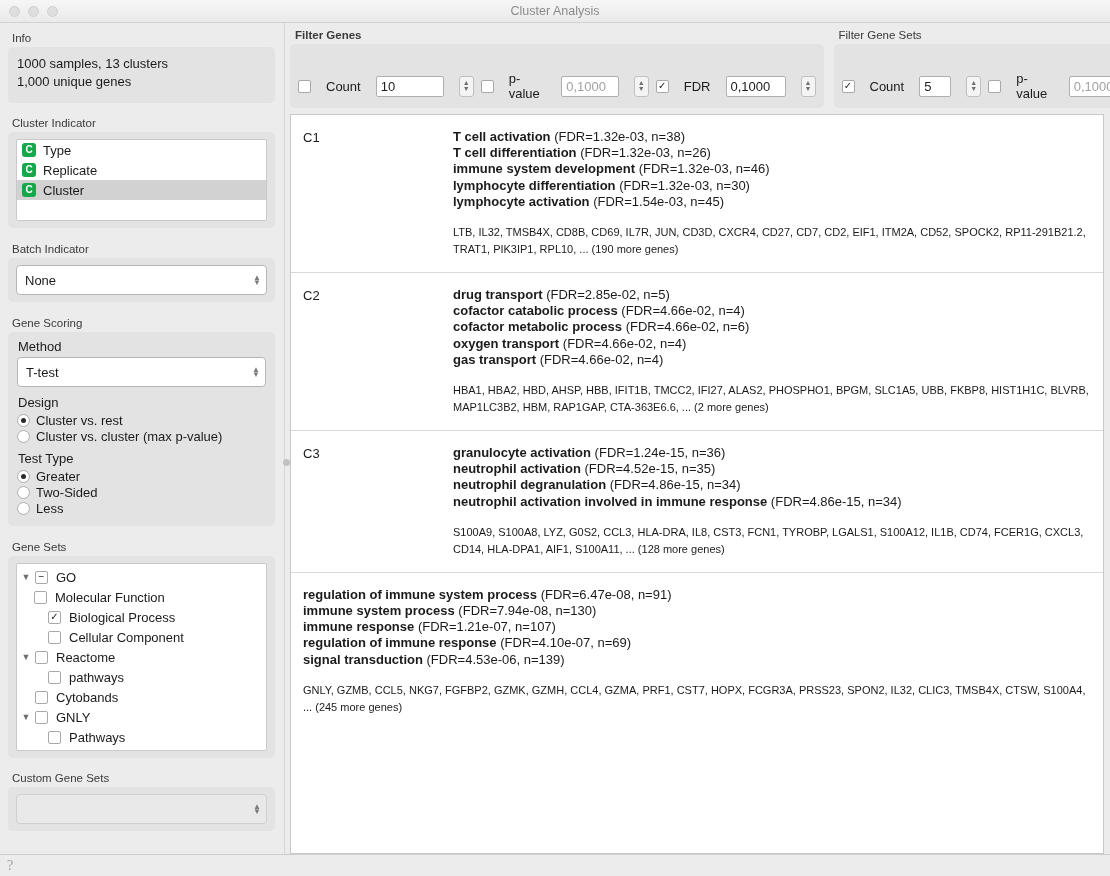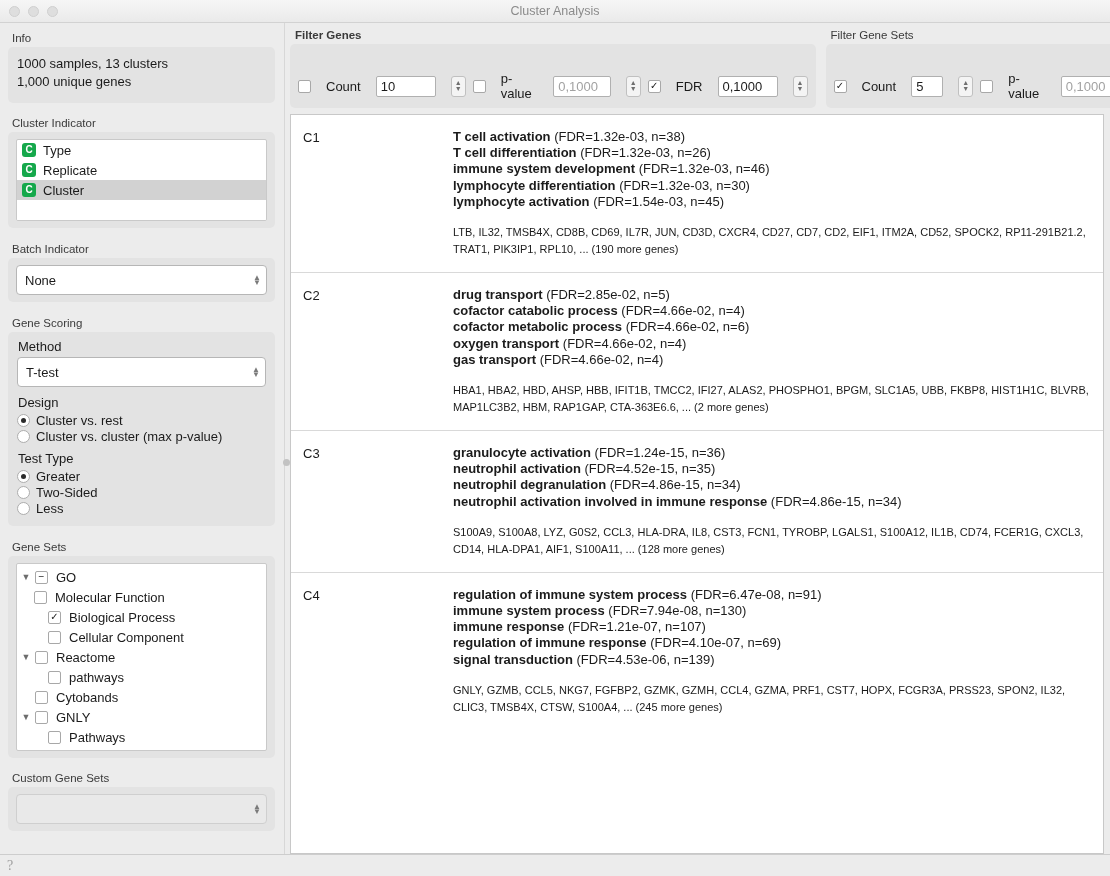--- a/index.html
+++ b/index.html
@@ -277,21 +277,21 @@
   <div class="right">
 
     <div class="filters">
 
       <div style="flex:0 0 419px;">
         <div class="grouplabel" style="margin:3px 0 3px 5px;font-weight:bold;">Filter Genes</div>
         <div class="fgroup fg1">
           <div class="fitem">
             <span class="chk"></span>
             <span class="flabel">Count</span>
-            <span class="numin" style="width:60px;">10</span>
+            <span class="numin" style="width:68px;">10</span>
             <span class="stepper">
                 <span>▲</span>
                 <span>▼</span>
               </span>
           </div>
           <div class="fitem">
             <span class="chk"></span>
             <span class="flabel">p-value</span>
             <span class="numin placeholder" style="width:64px;">0,1000</span>
             <span class="stepper">
@@ -373,21 +373,20 @@
         <div class="cbody">
           <div class="gsline"><span class="gsname">granulocyte activation</span> <span class="gsstat">(FDR=1.24e-15, n=36)</span></div>
           <div class="gsline"><span class="gsname">neutrophil activation</span> <span class="gsstat">(FDR=4.52e-15, n=35)</span></div>
           <div class="gsline"><span class="gsname">neutrophil degranulation</span> <span class="gsstat">(FDR=4.86e-15, n=34)</span></div>
           <div class="gsline"><span class="gsname">neutrophil activation involved in immune response</span> <span class="gsstat">(FDR=4.86e-15, n=34)</span></div>
           <div class="genes">S100A9, S100A8, LYZ, G0S2, CCL3, HLA-DRA, IL8, CST3, FCN1, TYROBP, LGALS1, S100A12, IL1B, CD74, FCER1G, CXCL3, CD14, HLA-DPA1, AIF1, S100A11, ... (128 more genes)</div>
         </div>
       </div>
 
       <div class="crow">
-        <div class="cname">C4</div>
         <div class="cbody">
           <div class="gsline"><span class="gsname">regulation of immune system process</span> <span class="gsstat">(FDR=6.47e-08, n=91)</span></div>
           <div class="gsline"><span class="gsname">immune system process</span> <span class="gsstat">(FDR=7.94e-08, n=130)</span></div>
           <div class="gsline"><span class="gsname">immune response</span> <span class="gsstat">(FDR=1.21e-07, n=107)</span></div>
           <div class="gsline"><span class="gsname">regulation of immune response</span> <span class="gsstat">(FDR=4.10e-07, n=69)</span></div>
           <div class="gsline"><span class="gsname">signal transduction</span> <span class="gsstat">(FDR=4.53e-06, n=139)</span></div>
           <div class="genes">GNLY, GZMB, CCL5, NKG7, FGFBP2, GZMK, GZMH, CCL4, GZMA, PRF1, CST7, HOPX, FCGR3A, PRSS23, SPON2, IL32, CLIC3, TMSB4X, CTSW, S100A4, ... (245 more genes)</div>
         </div>
       </div>
 

